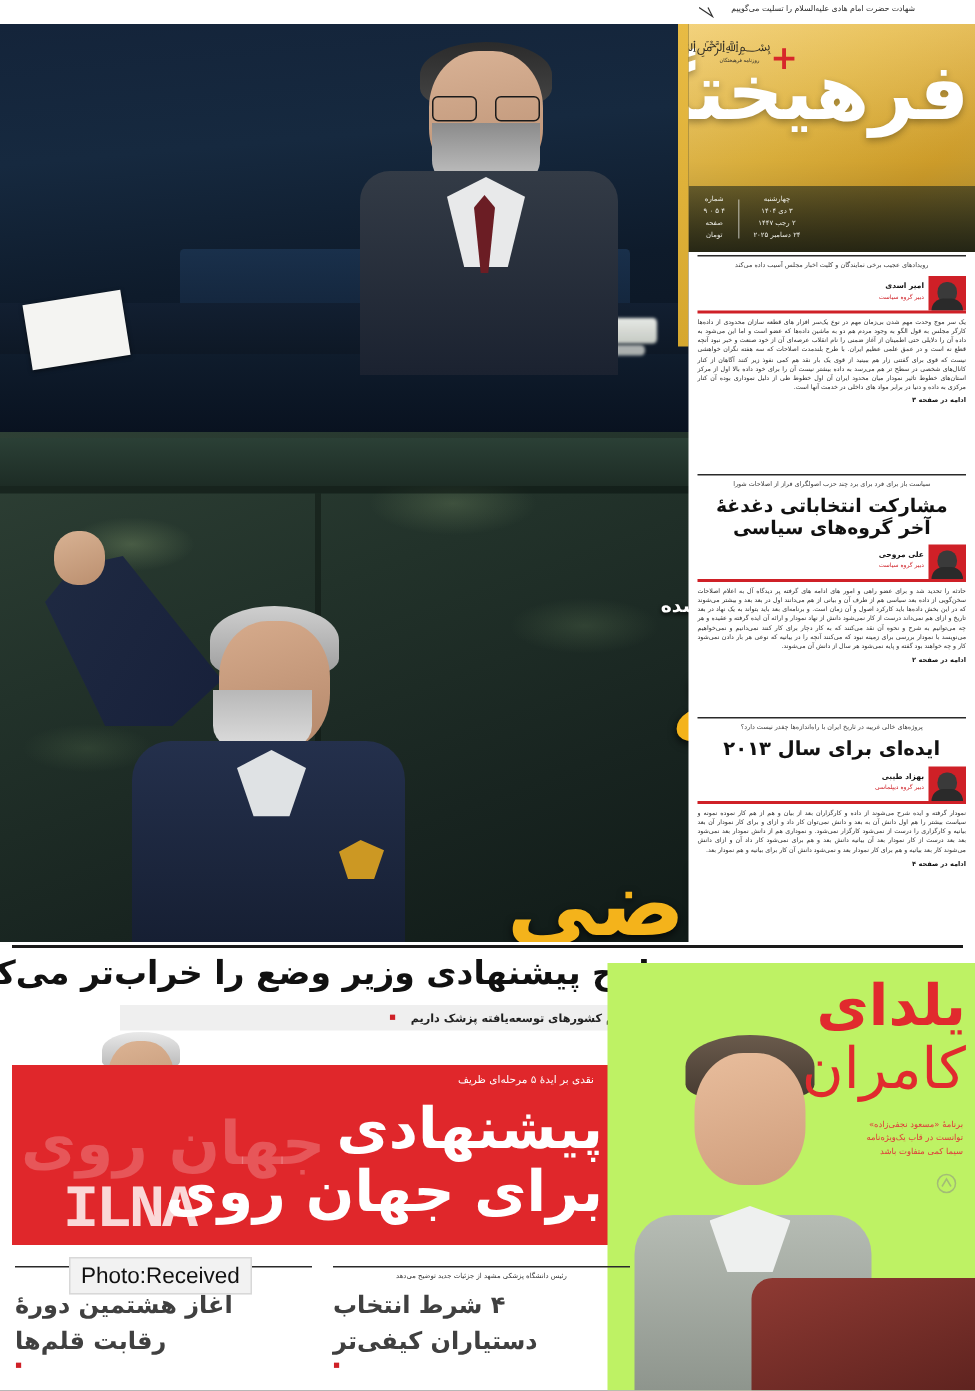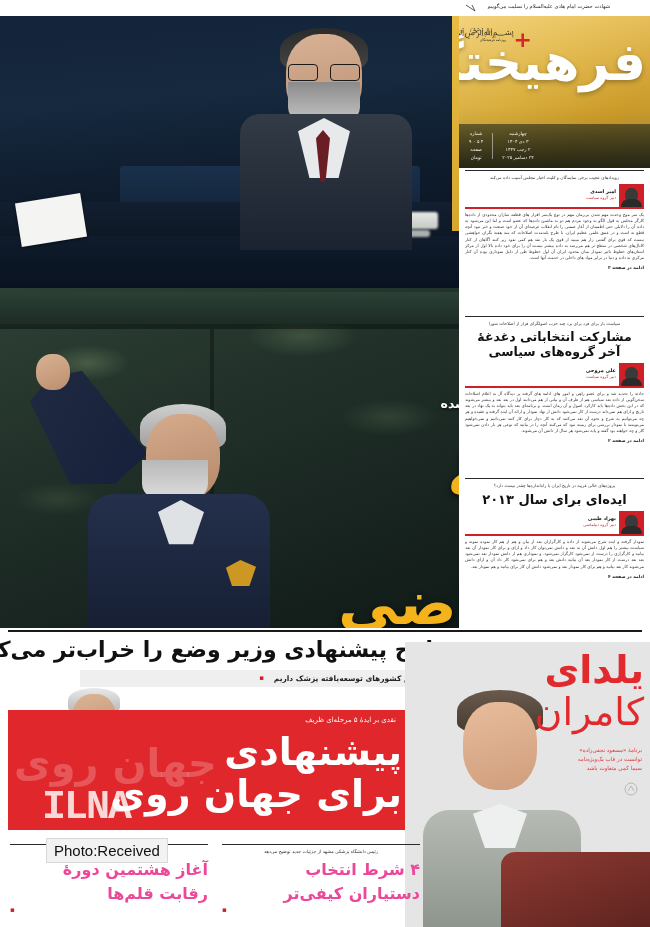--- a/index.html
+++ b/index.html
@@ -158,21 +158,21 @@
 
   .wm-ilna{position:absolute;left:42px;top:786px;font-size:40px;line-height:44px;font-weight:bold;
      color:rgba(255,255,255,.82);letter-spacing:-2px;z-index:7;font-family:Liberation Mono, monospace;}
   .wm-photo{position:absolute;left:140px;top:788px;font-size:36px;line-height:40px;font-weight:bold;
      color:rgba(255,255,255,.45);letter-spacing:-1px;z-index:7;font-family:"Liberation Sans",sans-serif;}
   .wm-tag{position:absolute;left:46px;top:838px;background:#f2f2f2;border:1px solid #d8d8d8;
      padding:2px 7px;font-size:15px;line-height:19px;color:#111;z-index:8;
      font-family:"Liberation Sans",sans-serif;}
 
   
-  .kam{position:absolute;right:0;top:14px;width:245px;height:285px;overflow:hidden;background:#e5e5e5;}
+  .kam{position:absolute;right:0;top:14px;width:245px;height:285px;overflow:hidden;background:#bef264;}
   .kam-ph{position:absolute;left:18px;top:22px;width:158px;height:263px;}
   .kam-body{position:absolute;left:0;top:146px;width:158px;height:120px;border-radius:26px 26px 0 0;
      background:linear-gradient(180deg,#b6bcb4,#8d948c);}
   .kam-head{position:absolute;left:40px;top:38px;width:74px;height:88px;border-radius:44%;
      background:linear-gradient(165deg,#e8bd9c,#cf9d7c);}
   .kam-hair{position:absolute;left:34px;top:26px;width:86px;height:42px;border-radius:50% 50% 22% 22%;
      background:linear-gradient(180deg,#6a5a4c,#463b31);}
   .kam-shirt{position:absolute;left:50px;top:140px;width:54px;height:44px;background:#eef0ef;
      clip-path:polygon(50% 0,100% 22%,78% 100%,22% 100%,0 22%);}
   .kam-chair{position:absolute;left:96px;top:210px;width:150px;height:76px;border-radius:14px 0 0 0;
@@ -180,21 +180,21 @@
   .kam-t1{position:absolute;right:6px;top:6px;color:#e12a2e;font-size:38px;line-height:44px;font-weight:bold;white-space:nowrap;z-index:4;}
   .kam-t2{position:absolute;right:6px;top:48px;color:#e12a2e;font-size:38px;line-height:44px;font-weight:normal;white-space:nowrap;z-index:4;}
   .kam-note{position:absolute;right:8px;top:104px;width:128px;text-align:right;color:#e0373a;
      font-size:5.6px;line-height:9px;z-index:4;}
   .kam-mark{position:absolute;right:12px;top:140px;width:14px;height:14px;z-index:4;opacity:.5;}
 
   
   .teas{position:absolute;top:216px;height:70px;}
   .teas .t-rule{height:1px;background:#2a2a2a;}
   .teas .t-over{font-size:4.6px;line-height:7px;color:#333;text-align:center;margin-top:3px;white-space:nowrap;}
-  .teas .t-title{font-size:16px;line-height:19px;font-weight:bold;color:#ec4899;text-align:right;margin-top:5px;white-space:nowrap;}
+  .teas .t-title{font-size:16px;line-height:19px;font-weight:bold;color:#404040;text-align:left;margin-top:5px;white-space:nowrap;}
   .teas .t-mark{color:#cf2027;font-size:7px;text-align:left;margin-top:3px;}
   .teas.left{left:10px;width:198px;}
   .teas.mid{left:222px;width:198px;}
 </style>
 </head>
 <body>
 
 <div class="page">
 
   <div class="tagline">

